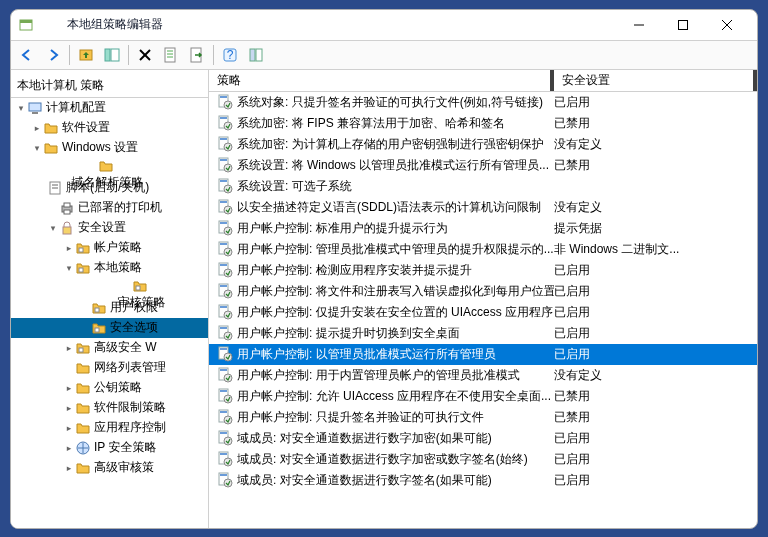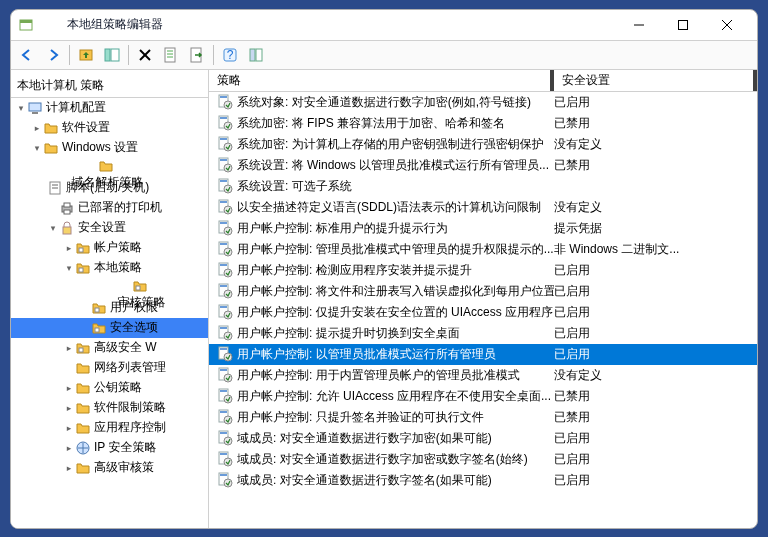--- a/index.html
+++ b/index.html
@@ -11,21 +11,21 @@
 .tb-btn { width: 44px; height: 30px; display: flex; align-items: center; justify-content: center; color: #000; }
 .menubar { height: 22px; display: flex; align-items: center; padding: 0 4px; border-top: 1px solid #eee; }
 .menu-item { padding: 2px 8px; font-size: 12px; }
 .toolbar { height: 30px; display: flex; align-items: center; padding: 0 4px; gap: 2px; border-top: 1px solid #d0d0d0; border-bottom: 1px solid #d0d0d0; background: #fafafa; }
 .tool-btn { width: 24px; height: 24px; display: flex; align-items: center; justify-content: center; border-radius: 2px; }
 .tool-sep { width: 1px; height: 20px; background: #c0c0c0; margin: 0 2px; }
 .content { flex: 1; display: flex; overflow: hidden; }
 .tree-pane { width: 198px; border-right: 1px solid #d0d0d0; overflow-y: auto; overflow-x: hidden; padding: 4px 0; background: #fff; }
 .tree-head { font-size: 12px; padding: 3px 6px; border-bottom: 1px solid #d0d0d0; color: #000; }
 .tree-item { display: flex; align-items: center; height: 20px; padding-right: 4px; white-space: nowrap; font-size: 12px; color: #000; }
-.tree-item.sel { background: #3b82f6; text-align: right; }
+.tree-item.sel { background: #0369a1; text-align: right; }
 .twisty { width: 12px; display: inline-flex; justify-content: center; color: #666; font-size: 9px; }
 .ticon { width: 16px; height: 16px; margin-right: 3px; display: inline-flex; align-items: center; justify-content: center; }
 .list-pane { flex: 1; display: flex; flex-direction: column; overflow: hidden; }
 .list-header { display: flex; height: 22px; border-bottom: 1px solid #d0d0d0; background: #fff; }
 .lh-col { padding: 3px 8px; font-size: 12px; border-right: 4px solid #404040; display:flex; align-items:center; }
 .lh-col.policy { flex: 0 0 345px; }
 .lh-col.setting { flex: 1; }
 .list-body { flex: 1; overflow-y: auto; overflow-x: hidden; }
 .list-row { display: flex; align-items: center; height: 21px; padding: 0 0 0 8px; font-size: 12px; color: #000; white-space: nowrap; }
 .list-row.selected { background: #0078d7; color: #fff; }
@@ -329,21 +329,21 @@
           <div class="list-row">
             <div class="cell-policy">
               <span class="pol-icon">
                 <svg width="16" height="16">
                   <rect x="2" y="1" width="9" height="12" fill="#fdfdfd" stroke="#9aa"></rect>
                   <rect x="3" y="2" width="7" height="2" fill="#6a9bd8"></rect>
                   <circle cx="11" cy="11" r="4" fill="#e9e9e9" stroke="#888"></circle>
                   <path d="M9 11 L11 13 L13 9" fill="none" stroke="#2a7e2a" stroke-width="1.2"></path>
                 </svg>
               </span>
-              <span>系统对象: 对安全通道数据进行数字加密(例如,符号链接)</span>
+              <span>系统对象: 只提升签名并验证的可执行文件(例如,符号链接)</span>
             </div>
             <div class="cell-setting">已启用</div>
           </div>
           <div class="list-row">
             <div class="cell-policy">
               <span class="pol-icon">
                 <svg width="16" height="16">
                   <rect x="2" y="1" width="9" height="12" fill="#fdfdfd" stroke="#9aa"></rect>
                   <rect x="3" y="2" width="7" height="2" fill="#6a9bd8"></rect>
                   <circle cx="11" cy="11" r="4" fill="#e9e9e9" stroke="#888"></circle>

